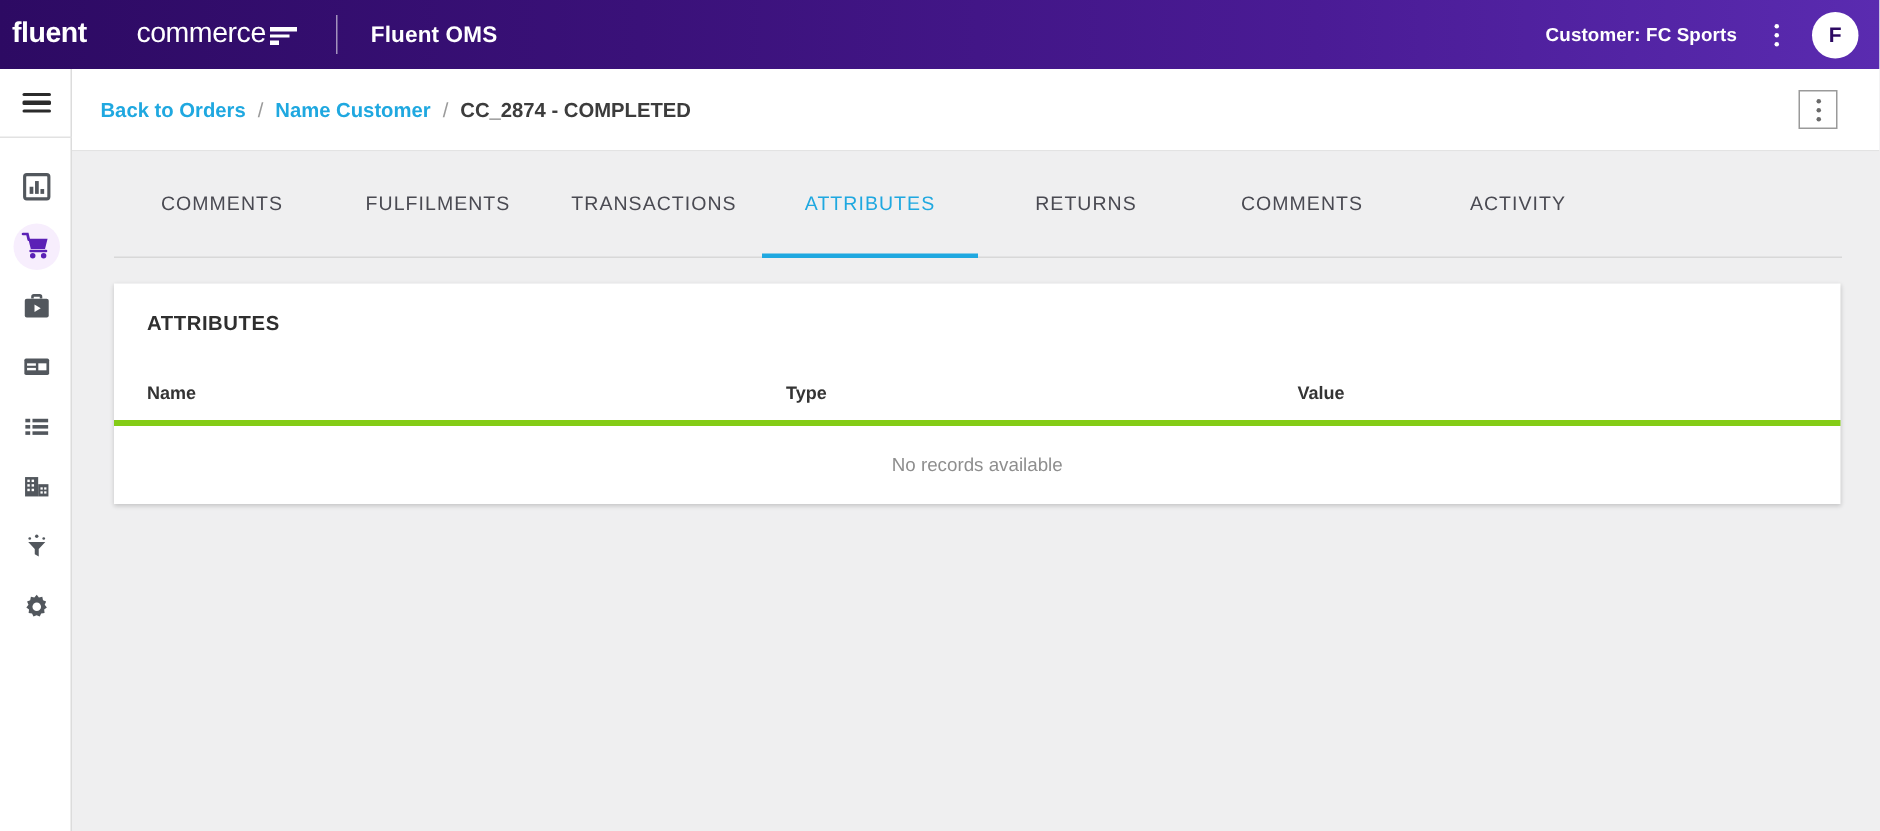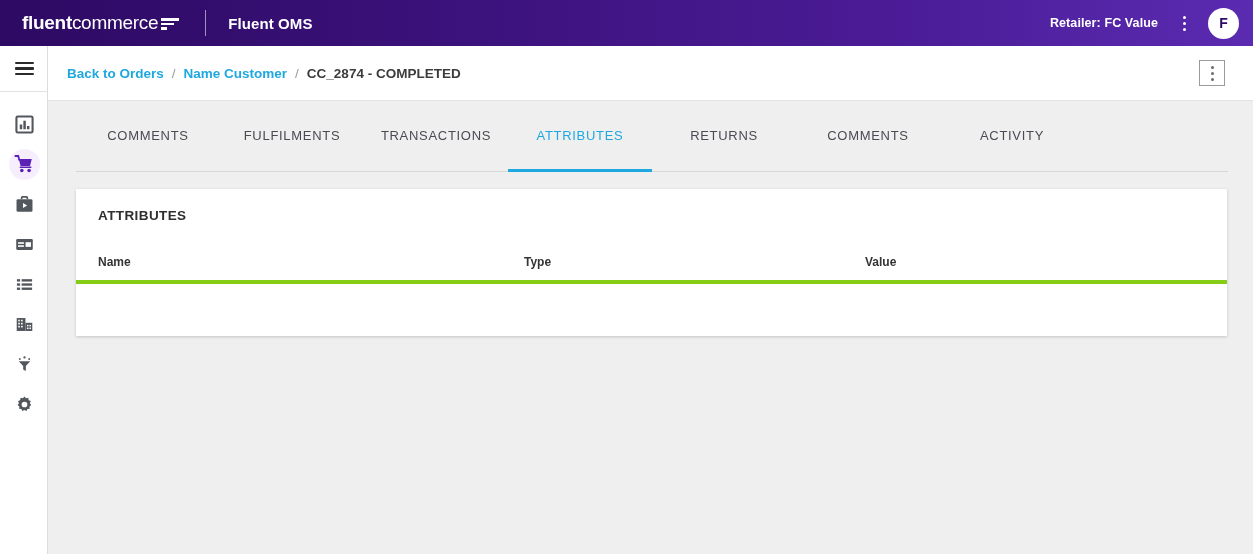--- a/index.html
+++ b/index.html
@@ -12,29 +12,29 @@
   #app { position: relative; width: 1253px; height: 554px; }
 
   
   .topbar {
     position: absolute; top: 0; left: 0;
     width: 1253px; height: 46px;
     background: linear-gradient(90deg, #2d0a63 0%, #3a1179 34%, #4a1b95 70%, #5a2bb0 100%);
     display: flex; align-items: center;
   }
   .brand-logo {
-    margin-left: 22px;
+    margin-left: 8px;
     display: flex; align-items: baseline;
     color: #ffffff;
     font-size: 19px;
     letter-spacing: -0.3px;
     white-space: nowrap;
   }
   .brand-logo .bold-part { font-weight: 700; }
-  .brand-logo .light-part { font-weight: 400; }
+  .brand-logo .light-part { font-weight: 400; padding-left: 33px; }
   .logo-mark {
     display: inline-block;
     margin-left: 3px;
     width: 18px; height: 14px;
     position: relative;
     align-self: center;
   }
   .logo-mark i {
     position: absolute; left: 0; display: block;
     background: #ffffff; height: 2.5px; border-radius: 0;
@@ -230,21 +230,21 @@
       <span class="logo-mark">
         <i></i>
           <i></i>
           <i></i>
       </span>
     </div>
     <div class="brand-divider"></div>
     <div class="app-title">Fluent OMS</div>
 
     <div class="topbar-right">
-      <div class="retailer-label">Retailer: FC Value</div>
+      <div class="retailer-label">Customer: FC Sports</div>
       <div class="kebab-white">
         <span></span>
           <span></span>
           <span></span>
       </div>
       <div class="avatar">F</div>
     </div>
   </div>
 
   <div class="sidebar">
@@ -381,15 +381,16 @@
     </div>
   </div>
 
   <div class="card">
     <div class="card-title">ATTRIBUTES</div>
     <div class="tbl-head">
       <div class="th th-name">Name</div>
       <div class="th th-type">Type</div>
       <div class="th th-value">Value</div>
     </div>
+    <div class="empty-row">No records available</div>
   </div>
 
 </div>
 
 </body></html>

